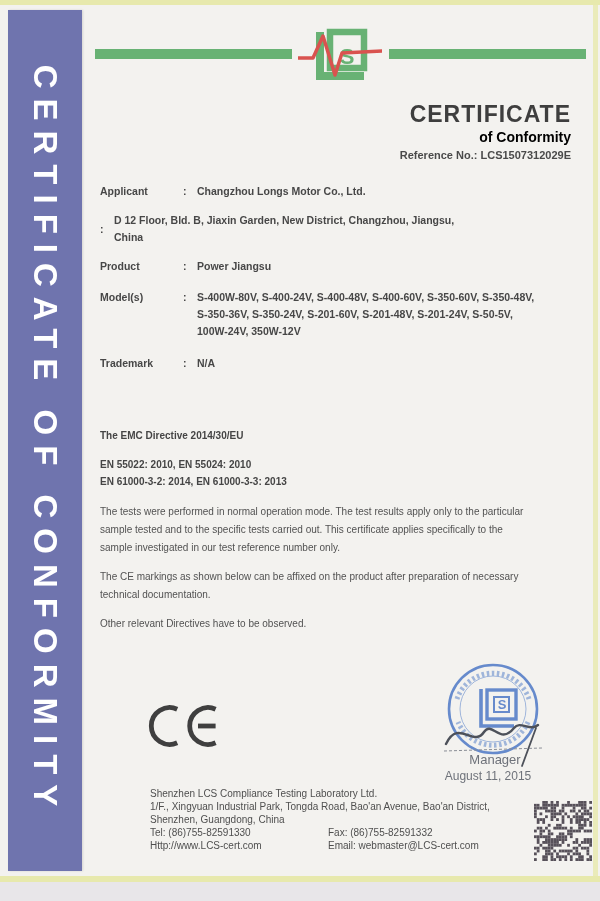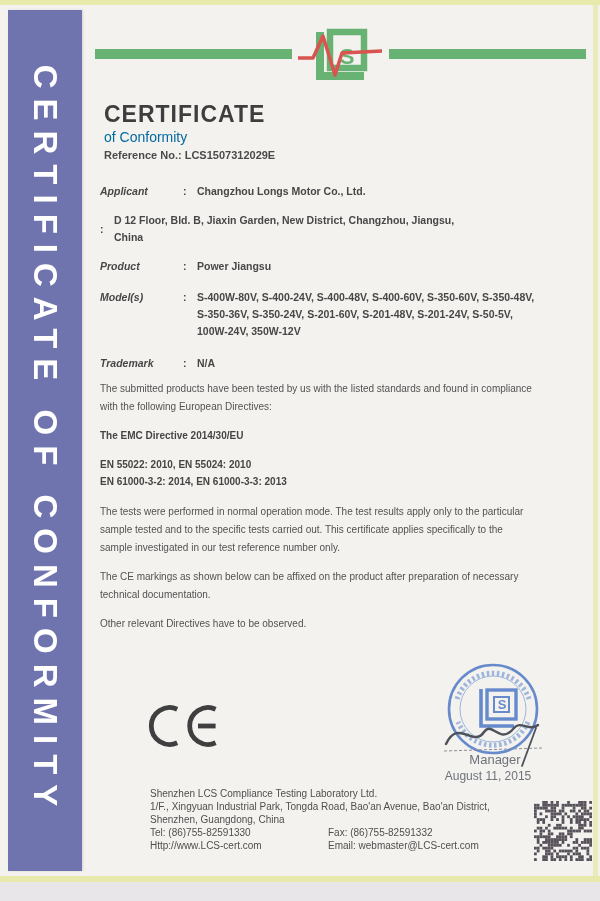--- a/index.html
+++ b/index.html
@@ -22,27 +22,27 @@
     color:#fff;font-weight:bold;font-size:33px;letter-spacing:10px;white-space:nowrap;}
   
   .rule{position:absolute;top:49px;height:10px;background:var(--green,#68b274);}
   .rule.left{left:95px;width:197px;}
   .rule.right{left:389px;width:197px;}
   .logo{position:absolute;left:298px;top:28px;}
   .green-stroke{stroke:var(--green,#68b274);fill:none;}
   .green-fill{fill:var(--green,#68b274);}
   .pulse-stroke{stroke:var(--pulse,#d9534f);fill:none;}
   
-  .content-center{position:absolute;left:104px;width:475px;text-align:left;}
+  .content-center{position:absolute;left:96px;width:475px;text-align:right;}
   .title{top:101px;font-size:23px;font-weight:bold;letter-spacing:1px;color:#3e3e3e;}
-  .subtitle{top:129px;font-size:14px;font-weight:normal;color:#0369a1;}
+  .subtitle{top:129px;font-size:14px;font-weight:bold;color:#000000;}
   .reference{top:149px;font-size:11px;font-weight:bold;color:#4a4a4a;}
   
   .row{position:absolute;left:100px;width:472px;display:flex;font-size:10.5px;font-weight:bold;line-height:17px;color:#474747;}
-  .row .lbl{width:83px;flex:none;font-style:italic;}
+  .row .lbl{width:83px;flex:none;}
   .row .colon{width:14px;flex:none;text-align:left;}
   .row .colon.mid{align-self:center;}
   .row .val{flex:1;white-space:pre-line;}
   
   .para{position:absolute;left:100px;width:475px;font-size:10px;line-height:18px;white-space:pre-line;color:#525252;}
   .para.bold{font-weight:bold;color:#454545;}
   
   .ce{position:absolute;left:142px;top:697px;}
   .ce path{stroke:#3f3f3f;stroke-width:6;fill:none;}
   
@@ -107,22 +107,20 @@
     <span class="val">S-400W-80V, S-400-24V, S-400-48V, S-400-60V, S-350-60V, S-350-48V,
 S-350-36V, S-350-24V, S-201-60V, S-201-48V, S-201-24V, S-50-5V,
 100W-24V, 350W-12V</span>
   </div>
   <div class="row" style="top:355px">
     <span class="lbl">Trademark</span>
     <span class="colon">:</span>
     <span class="val">N/A</span>
   </div>
 
-  <div class="para" style="top:380px">The submitted products have been tested by us with the listed standards and found in compliance
-with the following European Directives:</div>
   <div class="para bold" style="top:427px">The EMC Directive 2014/30/EU</div>
   <div class="para bold" style="top:456px;line-height:17px">EN 55022: 2010, EN 55024: 2010
 EN 61000-3-2: 2014, EN 61000-3-3: 2013</div>
   <div class="para" style="top:503px">The tests were performed in normal operation mode. The test results apply only to the particular
 sample tested and to the specific tests carried out. This certificate applies specifically to the
 sample investigated in our test reference number only.</div>
   <div class="para" style="top:568px">The CE markings as shown below can be affixed on the product after preparation of necessary
 technical documentation.</div>
   <div class="para" style="top:615px">Other relevant Directives have to be observed.</div>
 

